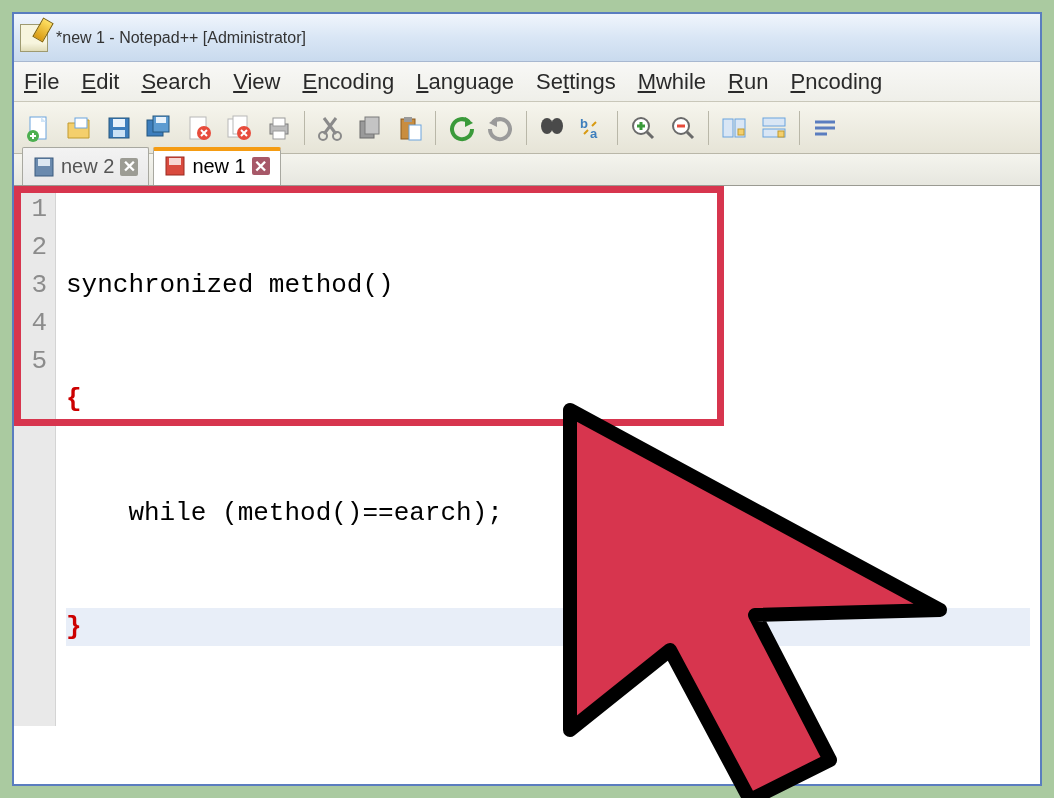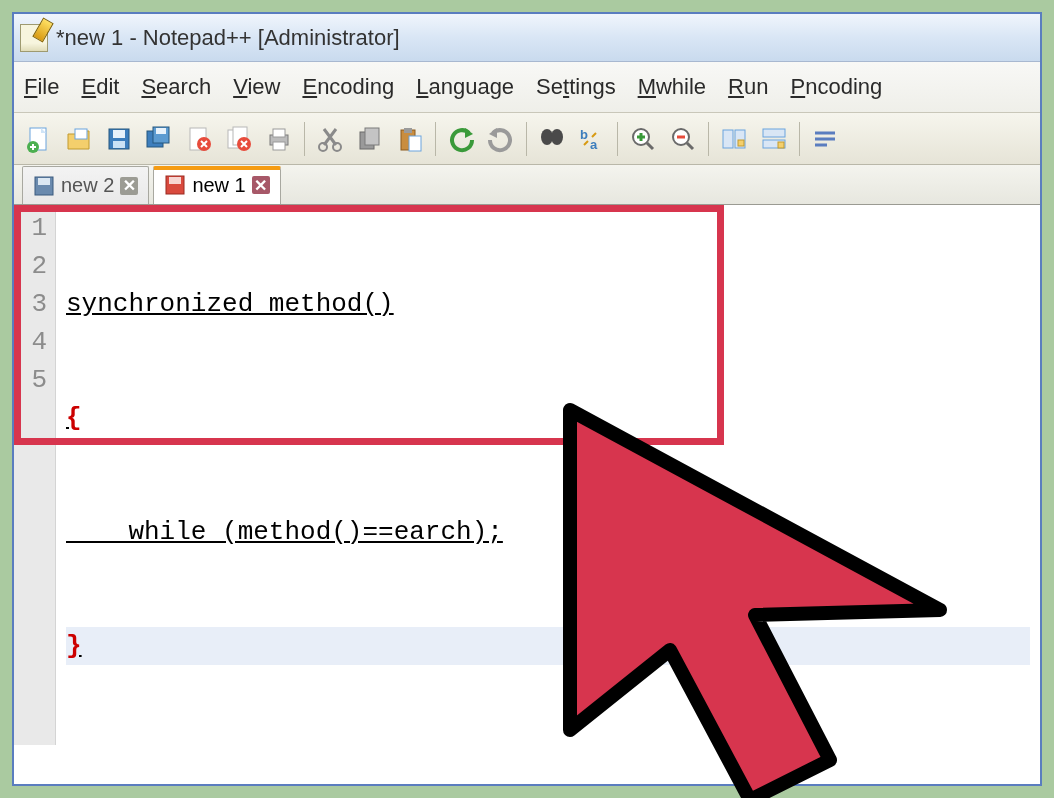--- a/index.html
+++ b/index.html
@@ -22,21 +22,21 @@
     overflow: hidden;
   }
   .titlebar {
     background: linear-gradient(to bottom, #f0f5fc 0%, #d9e6f5 50%, #c9daee 100%);
     border-bottom: 1px solid #a8b8d0;
     padding: 4px 6px;
     display: flex;
     align-items: center;
     gap: 8px;
     color: #333;
-    font-size: 22px;
+    font-size: 16px;
     height: 48px;
     box-sizing: border-box;
   }
   .titlebar .appicon {
     width: 26px; height: 26px;
     background: linear-gradient(to bottom,#f7f5de 70%,#e0dcb8 100%);
     border:1px solid #9e9a70;
     position: relative;
   }
   .titlebar .appicon::before{
@@ -49,21 +49,21 @@
     border:1px solid #806000;
   }
   .menubar {
     background: linear-gradient(to bottom,#f8f8f6,#efefe9);
     border-bottom: 1px solid #c9c7b9;
     padding: 4px 10px;
     display: flex;
     gap: 22px;
     font-size: 22px;
     color: #2a2a2a;
-    height: 51px;
+    height: 40px;
     box-sizing: border-box;
     align-items: center;
   }
   .menubar span.u { text-decoration: underline; }
   .toolbar {
     background: linear-gradient(to bottom,#f6f5ed,#e6e4d7);
     border-bottom: 1px solid #b9b7a8;
     padding: 4px 6px;
     display: flex;
     gap: 2px;
@@ -77,21 +77,21 @@
     border-radius:3px;
     cursor:pointer;
   }
   .sep{ width:1px;height:34px;background:#b9b7a8;margin:0 4px;}
   .tabbar {
     background: linear-gradient(to bottom,#f4f4ee,#e7e7df);
     border-bottom: 1px solid #9a9a92;
     padding: 24px 8px 0 8px;
     display:flex;
     gap:4px;
-    height: 40px;
+    height: 32px;
     box-sizing:border-box;
     align-items:flex-end;
   }
   .tab {
     background: linear-gradient(to bottom,#f3f3f3,#e9e9e9);
     border:1px solid #a8a8a0;
     border-bottom:none;
     padding:4px 10px;
     border-radius:2px 2px 0 0;
     display:flex;
@@ -136,21 +136,21 @@
     width:42px;
     box-sizing:border-box;
   }
   .codelines{
     padding:4px 10px;
     white-space:pre;
     color:#000;
     flex:1;
     position:relative;
   }
-  .codelines .line{height:38px;text-decoration:underline;}
+  .codelines .line{height:38px;}
   .codelines .line.hl{ background:#e8eef8;}
   .brace{ color:#cc0000; font-weight:bold;}
   .highlight-box{
     position:absolute;
     left:0px; top:0px;
     width:710px; height:240px;
     border:7px solid #d7354e;
     pointer-events:none;
     box-sizing:border-box;
   }

